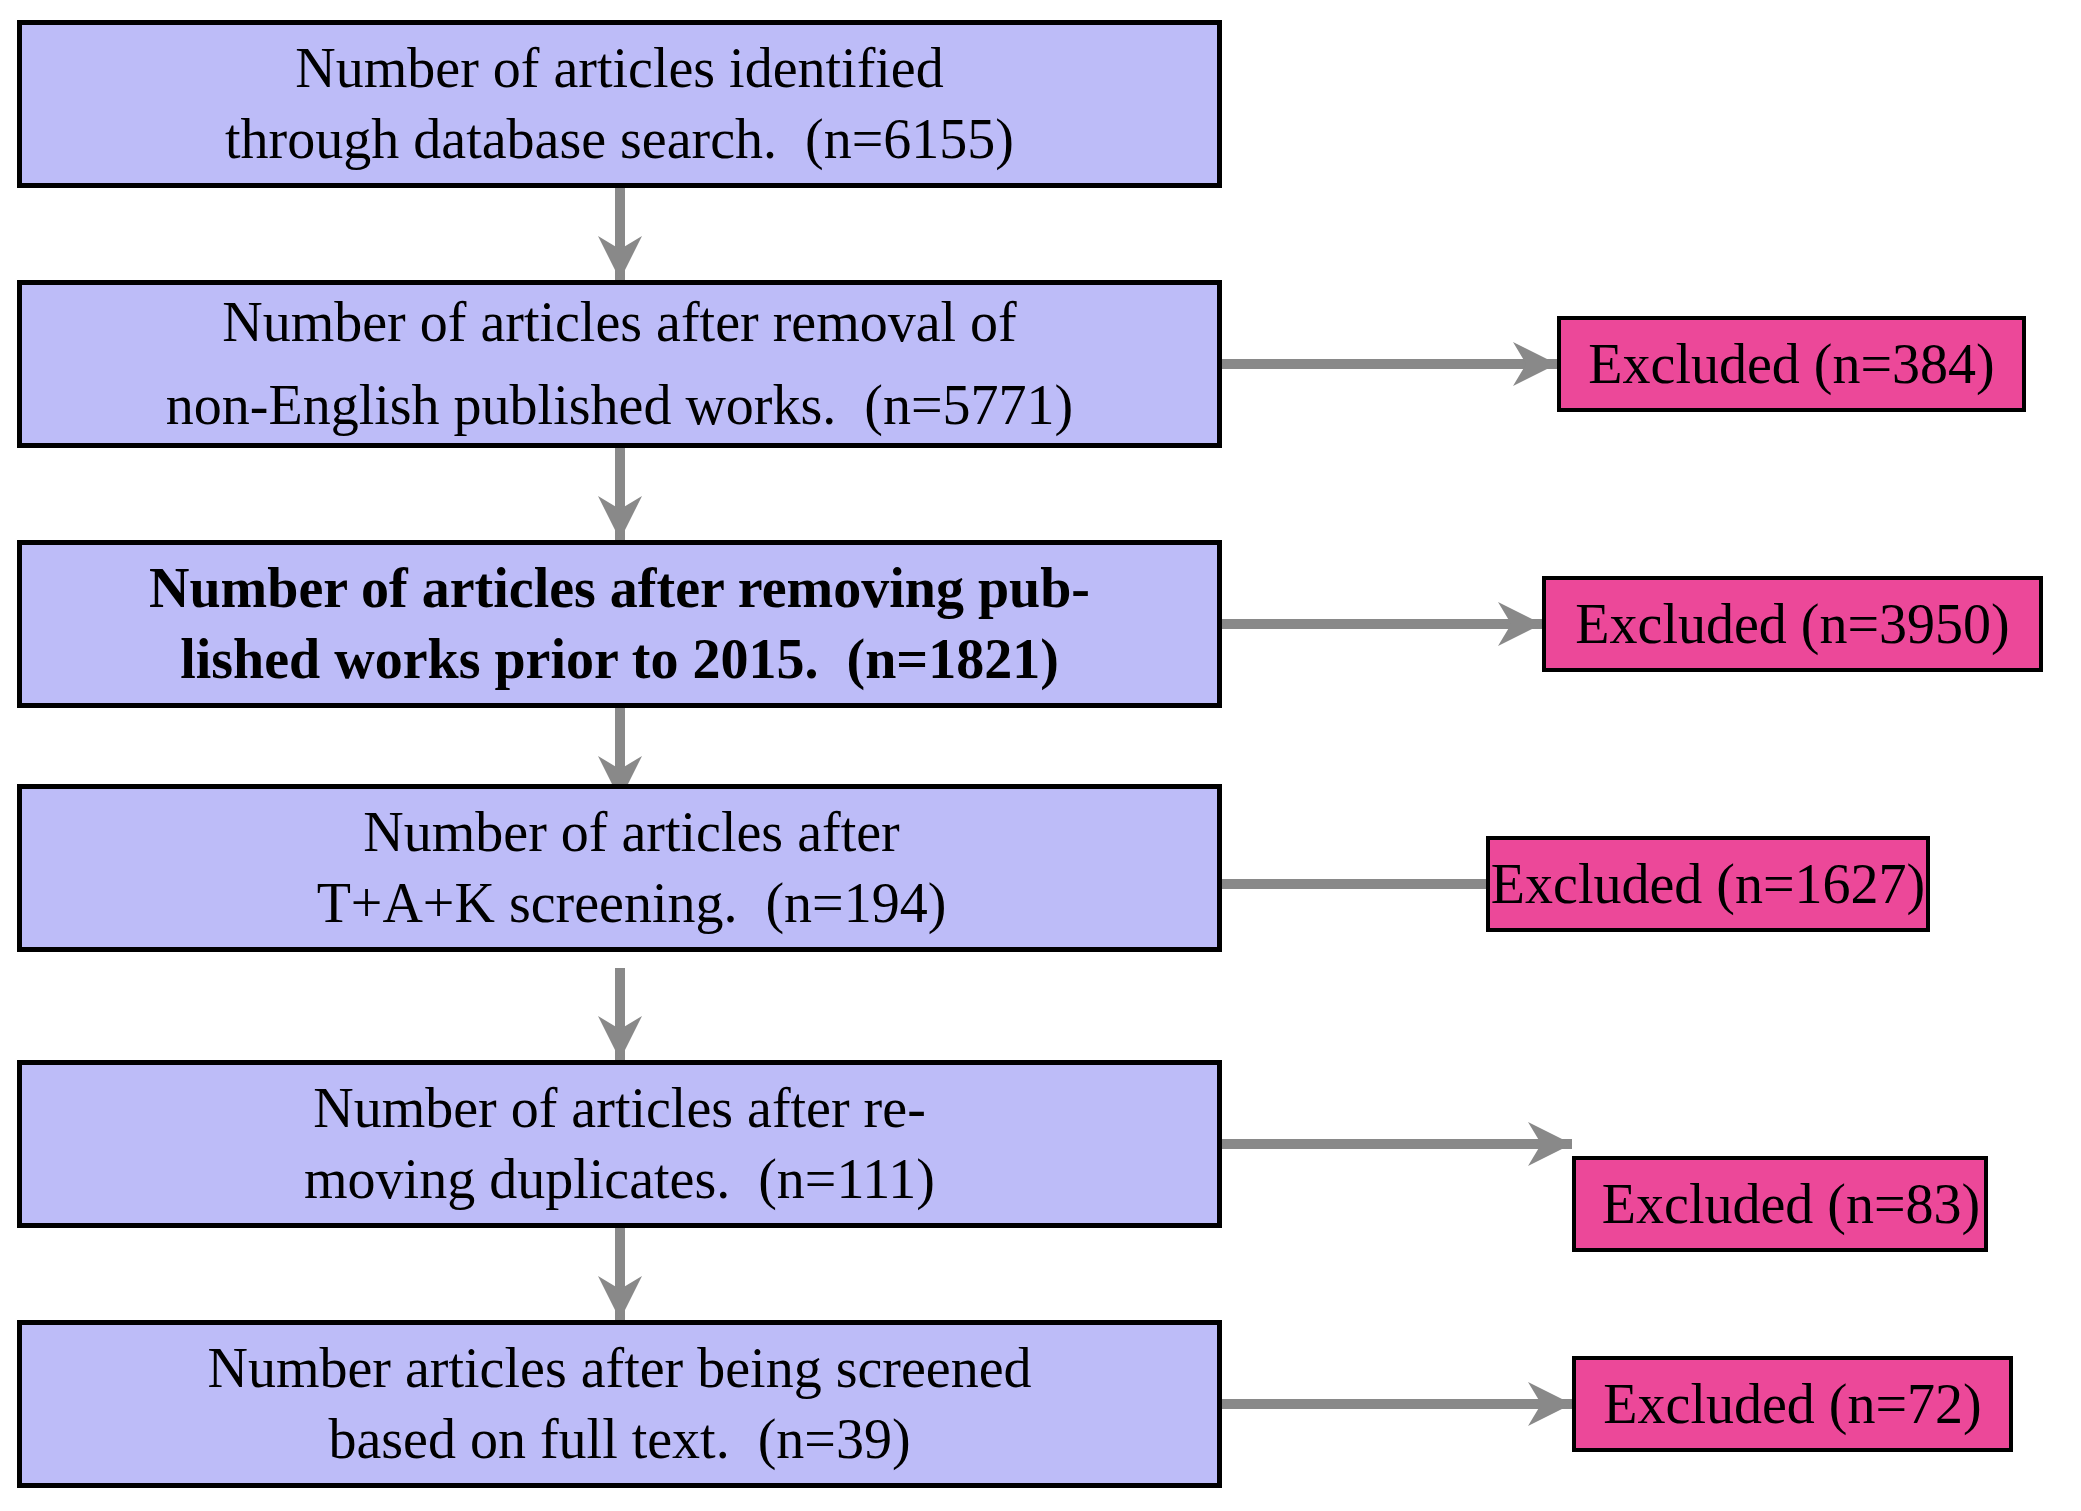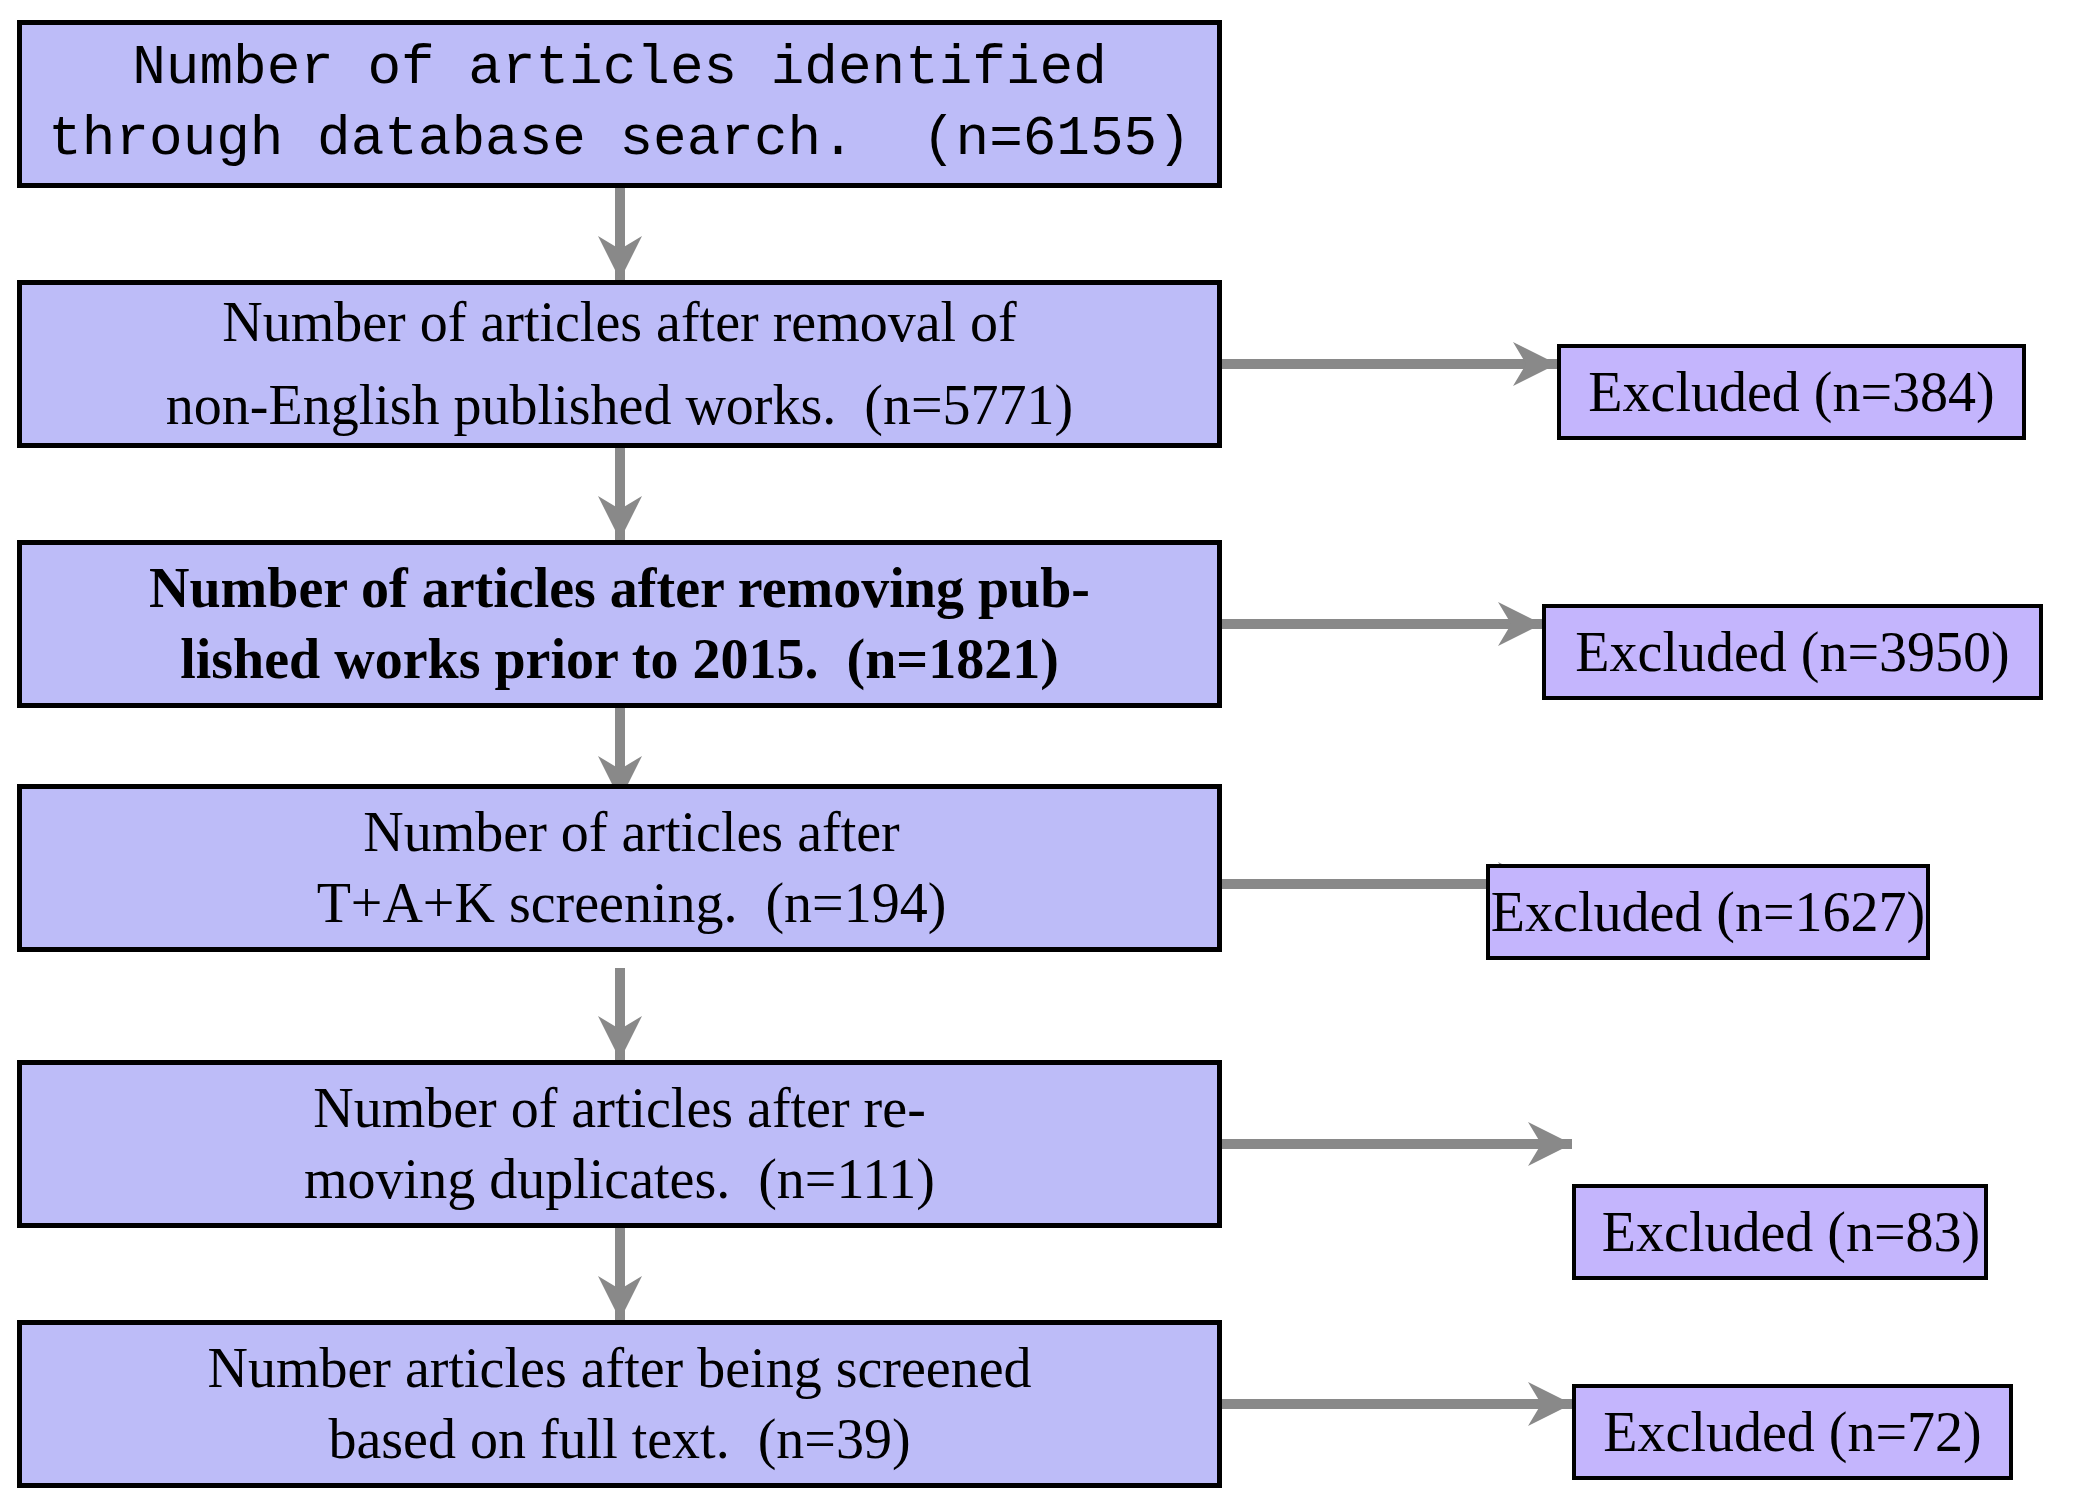--- a/index.html
+++ b/index.html
@@ -24,42 +24,41 @@
     height: 168px;
     background: #bdbcf8;
     border: 5px solid #000000;
     box-sizing: border-box;
     display: flex;
     flex-direction: column;
     justify-content: center;
     align-items: center;
     text-align: center;
   }
-  .s0 { top: 20px; font-family: Liberation Mono, monospace; }
+  .s0 { top: 20px; }
   .s1 { top: 280px; gap: 12px; }
   .s2 { top: 540px; font-weight: bold; }
   .s3 { top: 784px; padding-left: 24px; }
   .s4 { top: 1060px; }
   .s5 { top: 1320px; }
   .tline {
     font-size: 56px;
     line-height: 1.26;
     white-space: pre-wrap;
   }
   .excl {
     position: absolute;
     height: 96px;
-    background: #c4b5fd;
+    background: #ec4899;
     border: 4px solid #000000;
     box-sizing: border-box;
     display: flex;
     justify-content: center;
     align-items: center;
     text-align: center;
-    margin-top: 28px;
   }
   .e0 { top: 316px; left: 1557px; width: 469px; }
   .e1 { top: 576px; left: 1542px; width: 501px; }
   .e2 { top: 836px; left: 1486px; width: 444px; align-items: center; }
   .e3 { top: 1156px; left: 1572px; width: 416px; padding-left: 22px; }
   .e4 { top: 1356px; left: 1572px; width: 441px; }
   .arrow {
     stroke: #898989;
     stroke-width: 10;
     fill: none;

